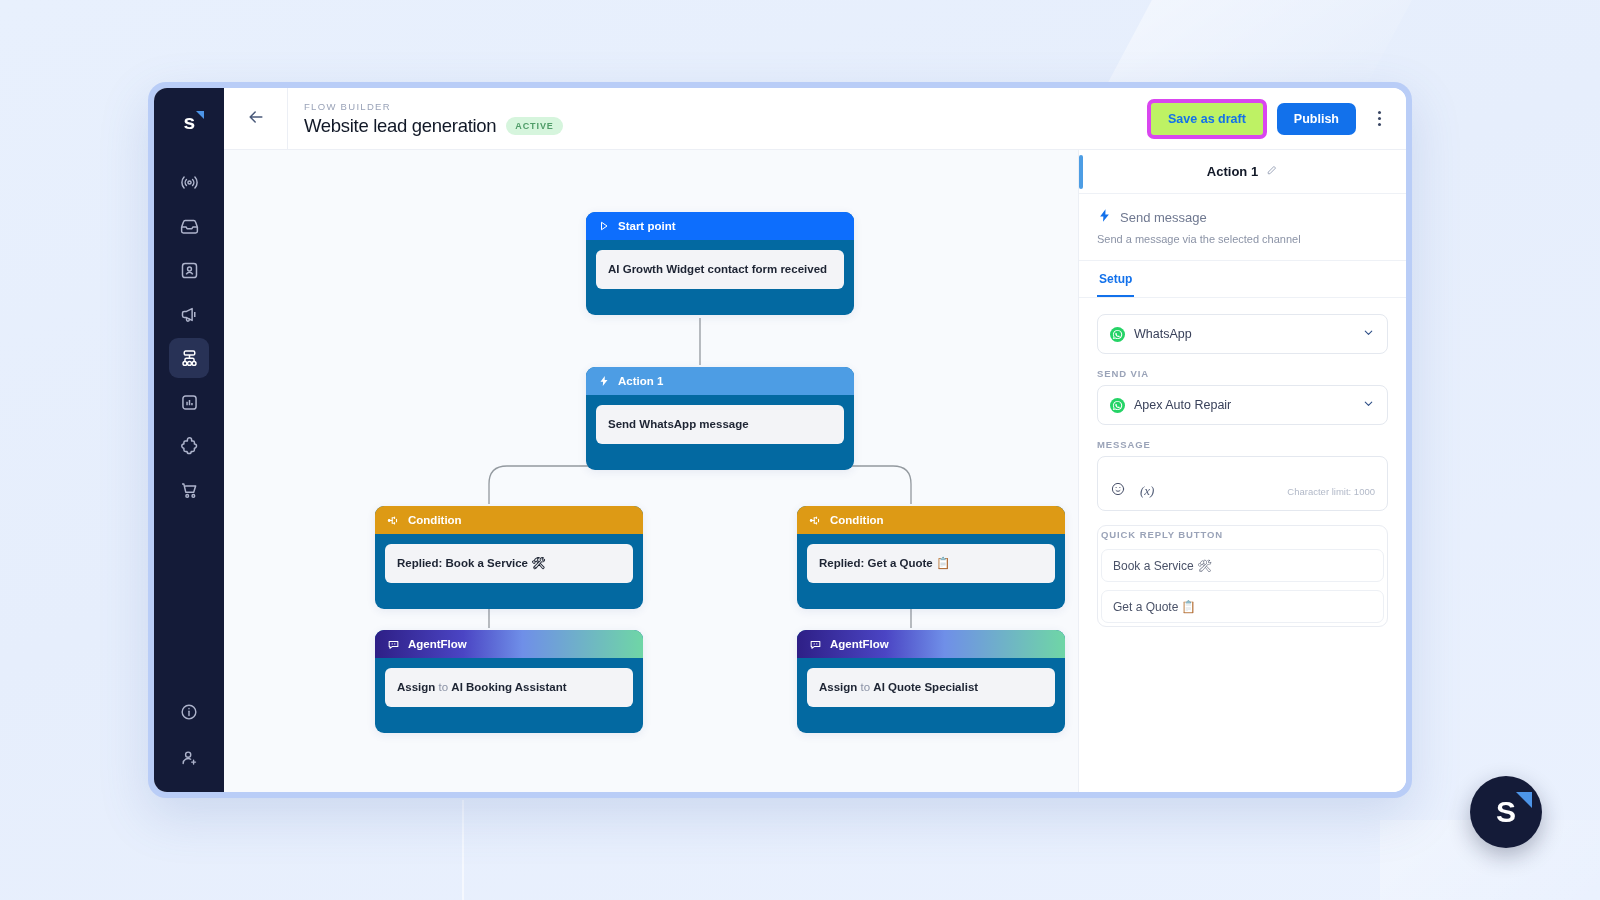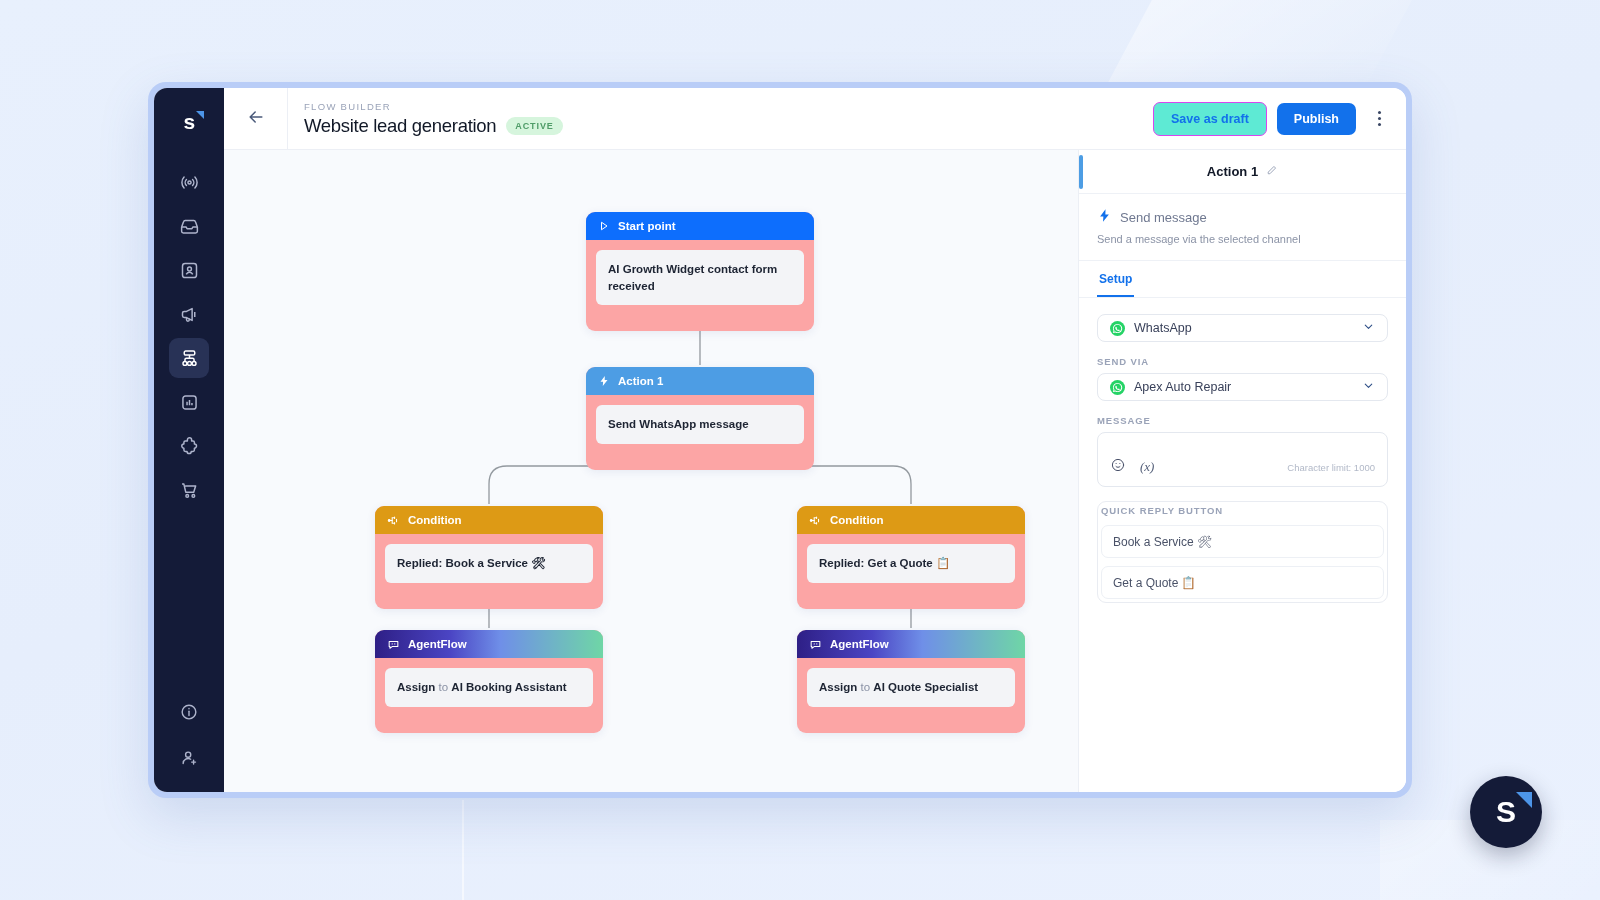--- a/index.html
+++ b/index.html
@@ -110,46 +110,46 @@
     background: #d6f5dd; color: #4f9c68;
     font-size: 9px; font-weight: bold; letter-spacing: .9px;
     padding: 4px 9px; border-radius: 11px;
   }
   .topbar-actions { display: flex; align-items: center; gap: 10px; }
   .btn {
     font-size: 12.5px; font-weight: bold;
     padding: 9px 17px; border-radius: 7px; cursor: pointer;
     border: none; font-family: "Liberation Sans", sans-serif;
   }
-  .btn-ghost { background: #5eead4; color: #1271eb; border: 1px solid #d946ef; text-align: right; }
+  .btn-ghost { background: #bef264; color: #1271eb; border: 4px solid #d946ef; text-align: right; }
   .btn-primary { background: #1271eb; color: #fff; }
   .kebab {
     width: 26px; height: 30px; display: flex; flex-direction: column;
     align-items: center; justify-content: center; gap: 3px; cursor: pointer;
   }
   .kebab i { width: 3px; height: 3px; border-radius: 50%; background: #3a4663; display: block; }
 
   
   .body-split { flex: 1; display: flex; min-height: 0; }
 
   
   .canvas {
     flex: 1; position: relative;
     background: #f8fafd;
     overflow: hidden;
   }
   .canvas svg.links { position: absolute; left: 0; top: 0; width: 100%; height: 100%; }
 
   .node {
     position: absolute;
-    background: #fca5a5;
+    background: #0369a1;
     border-radius: 9px;
     box-shadow: 0 2px 10px rgba(40,70,130,.09);
     overflow: hidden;
-    width: 228px;
+    width: 268px;
   }
   .node-head {
     height: 28px; display: flex; align-items: center; gap: 8px;
     padding: 0 12px;
     color: #fff; font-size: 11.5px; font-weight: bold;
   }
   .head-start { background: #0d6efd; }
   .head-action { background: #4d9de4; }
   .head-condition { background: #dd9a15; }
   .head-agent { background: linear-gradient(90deg, #2e1f86 0%, #4b45c4 33%, #6f8fe8 55%, #6fd6a6 100%); }
@@ -194,21 +194,21 @@
 
   .tabs { display: flex; padding: 0 18px; border-bottom: 1px solid #eef1f6; }
   .tab {
     font-size: 12px; font-weight: bold; color: #1271eb;
     padding: 11px 2px 9px; border-bottom: 2px solid #1271eb;
     cursor: pointer;
   }
 
   .panel-scroll { flex: 1; overflow: hidden; padding: 16px 18px 0; }
   .select {
-    height: 28px; border: 1px solid #e4e8ef; border-radius: 8px;
+    height: 40px; border: 1px solid #e4e8ef; border-radius: 8px;
     display: flex; align-items: center; padding: 0 12px; gap: 9px;
     font-size: 12.5px; color: #39415a; cursor: pointer;
     background: #fff;
   }
   .select .caret { margin-left: auto; }
   .wa-icon {
     width: 15px; height: 15px; border-radius: 50%;
     background: #25d366; display: flex; align-items: center;
     justify-content: center; flex: 0 0 15px;
   }

